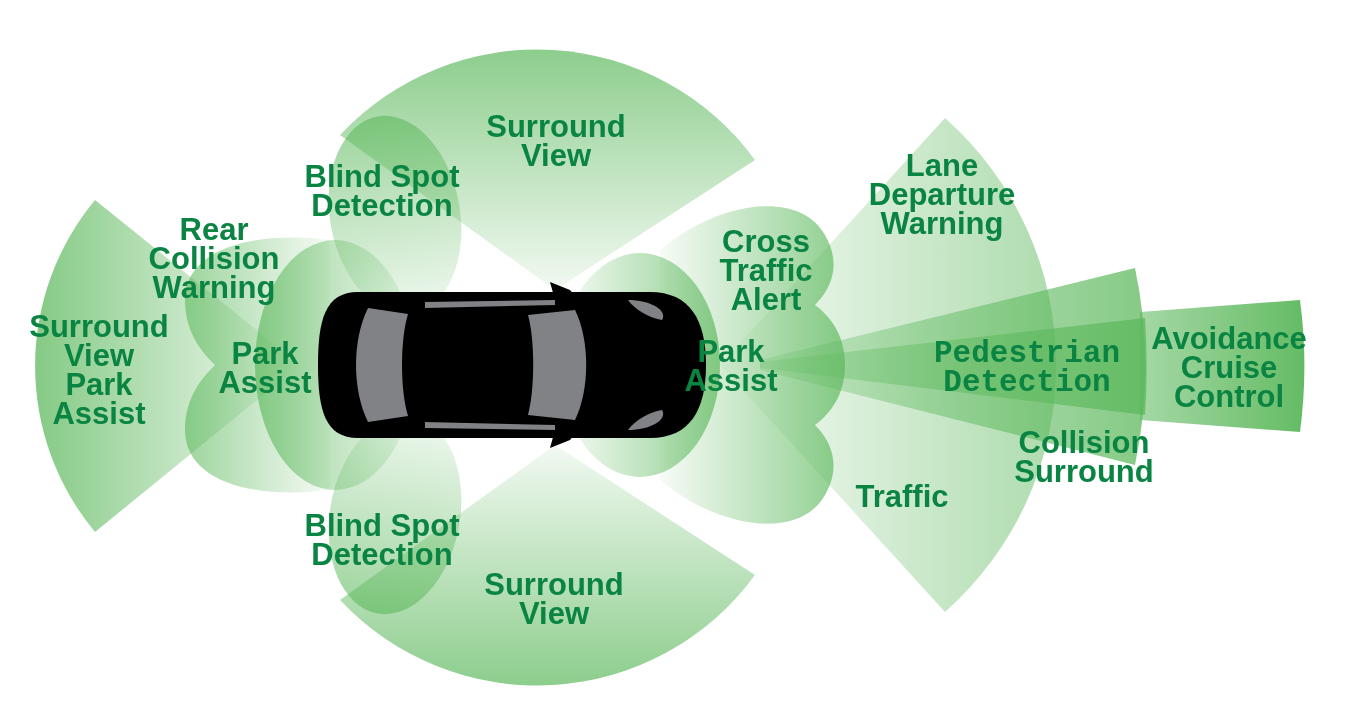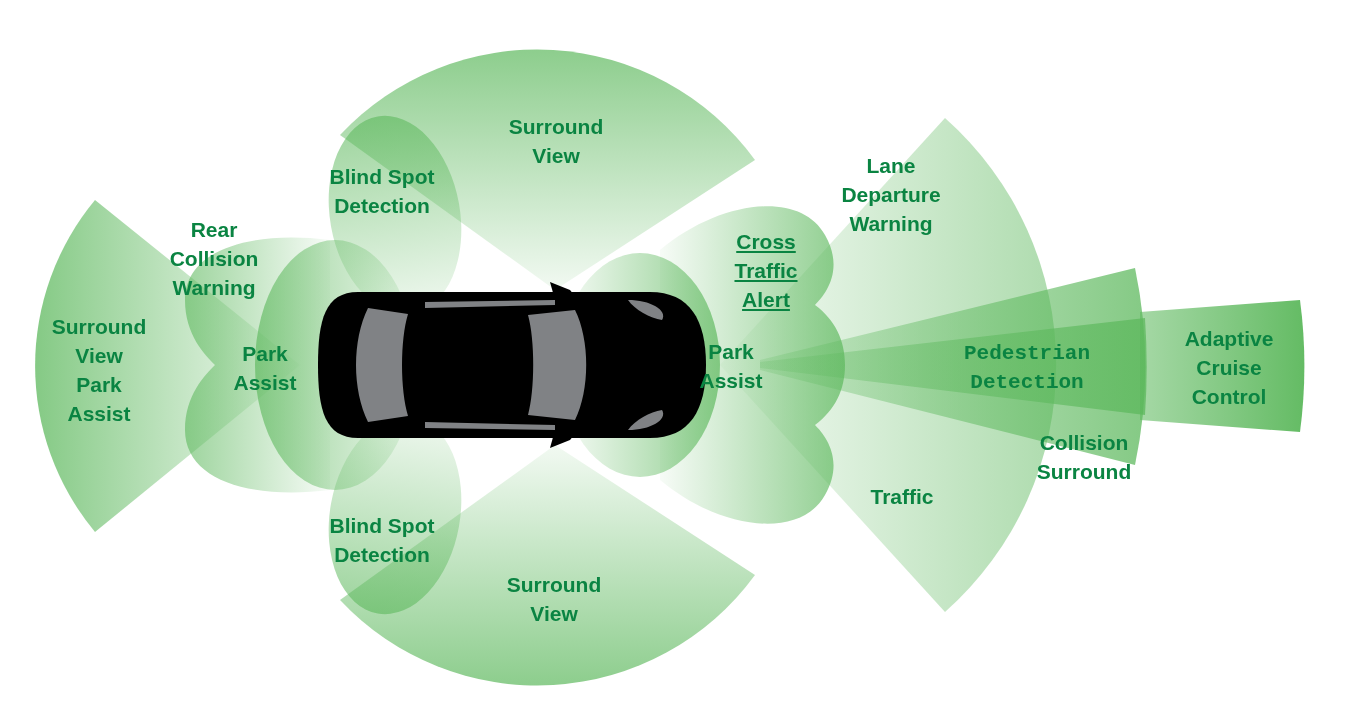--- a/index.html
+++ b/index.html
@@ -1,19 +1,19 @@
 <!DOCTYPE html>
 <html><head>
 <meta charset="utf-8">
 <style>
   html,body{margin:0;padding:0;background:#ffffff;}
   #stage{position:relative;width:1348px;height:720px;overflow:hidden;background:#fff;}
   svg{position:absolute;left:0;top:0;}
   .lbl{position:absolute;font-family:"Liberation Sans",sans-serif;font-weight:bold;color:#0a8442;
-       font-size:21px;line-height:29px;text-align:center;white-space:nowrap;transform:translateX(-50%);}
+       font-size:31px;line-height:29px;text-align:center;white-space:nowrap;transform:translateX(-50%);}
   .lbl span{display:block;}
 </style>
 </head>
 <body>
 
 <div id="stage">
 <svg width="1348" height="720" viewBox="0 0 1348 720">
   <defs>
     <linearGradient id="gRearFan" x1="1" y1="0" x2="0" y2="0">
       <stop offset="0" stop-color="#5cb85c" stop-opacity="0.05"></stop>
@@ -133,39 +133,39 @@
       <span>View</span>
 </div>
 <div class="lbl" style="left:554px;top:570px;">
   <span>Surround</span>
       <span>View</span>
 </div>
 <div class="lbl" style="left:731px;top:337px;">
   <span>Park</span>
       <span>Assist</span>
 </div>
-<div class="lbl" style="left:766px;top:227px;text-decoration:underline;">
+<div class="lbl" style="left:766px;top:227px;">
   <span>Cross</span>
       <span>Traffic</span>
       <span>Alert</span>
 </div>
-<div class="lbl" style="left:891px;top:151px;">
+<div class="lbl" style="left:942px;top:151px;">
   <span>Lane</span>
       <span>Departure</span>
       <span>Warning</span>
 </div>
 <div class="lbl" style="left:902px;top:482px;">
   <span>Traffic</span>
 </div>
 <div class="lbl" style="left:1027px;top:339px;font-family:Liberation Mono, monospace;">
   <span>Pedestrian</span>
       <span>Detection</span>
 </div>
 <div class="lbl" style="left:1084px;top:428px;">
   <span>Collision</span>
       <span>Surround</span>
 </div>
 <div class="lbl" style="left:1229px;top:324px;">
-  <span>Adaptive</span>
+  <span>Avoidance</span>
       <span>Cruise</span>
       <span>Control</span>
 </div>
 </div>
 
 </body></html>

